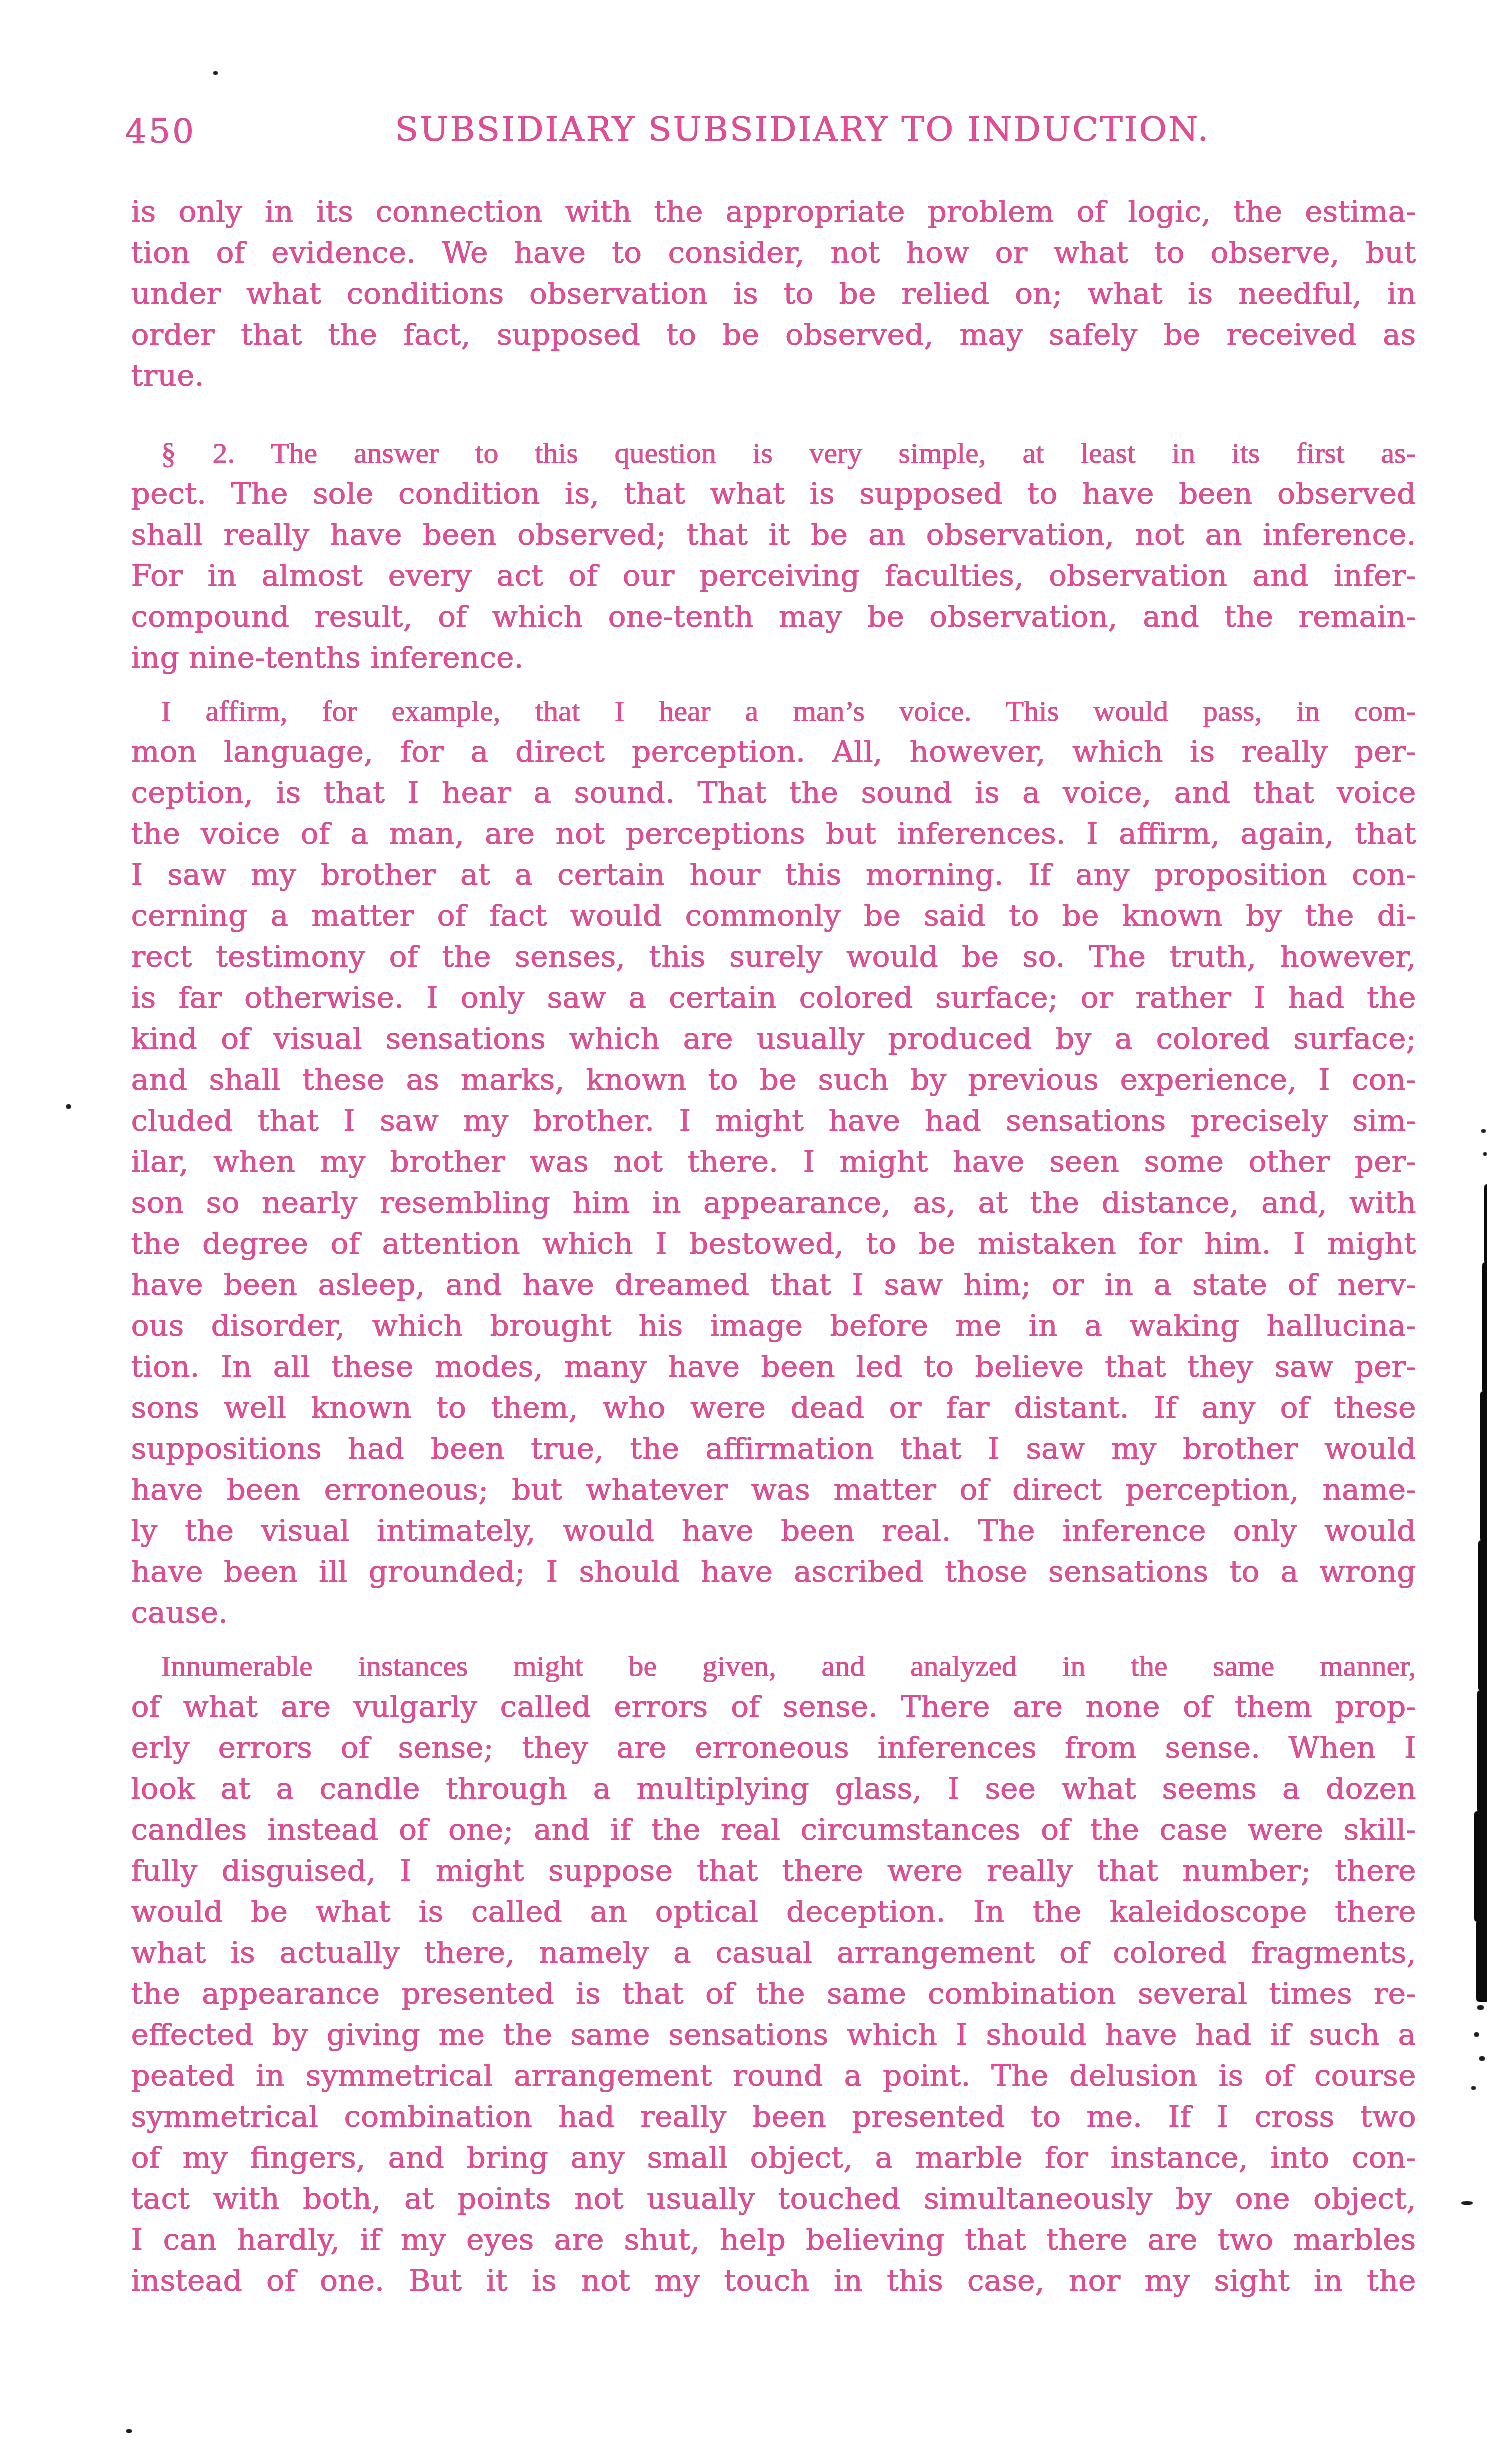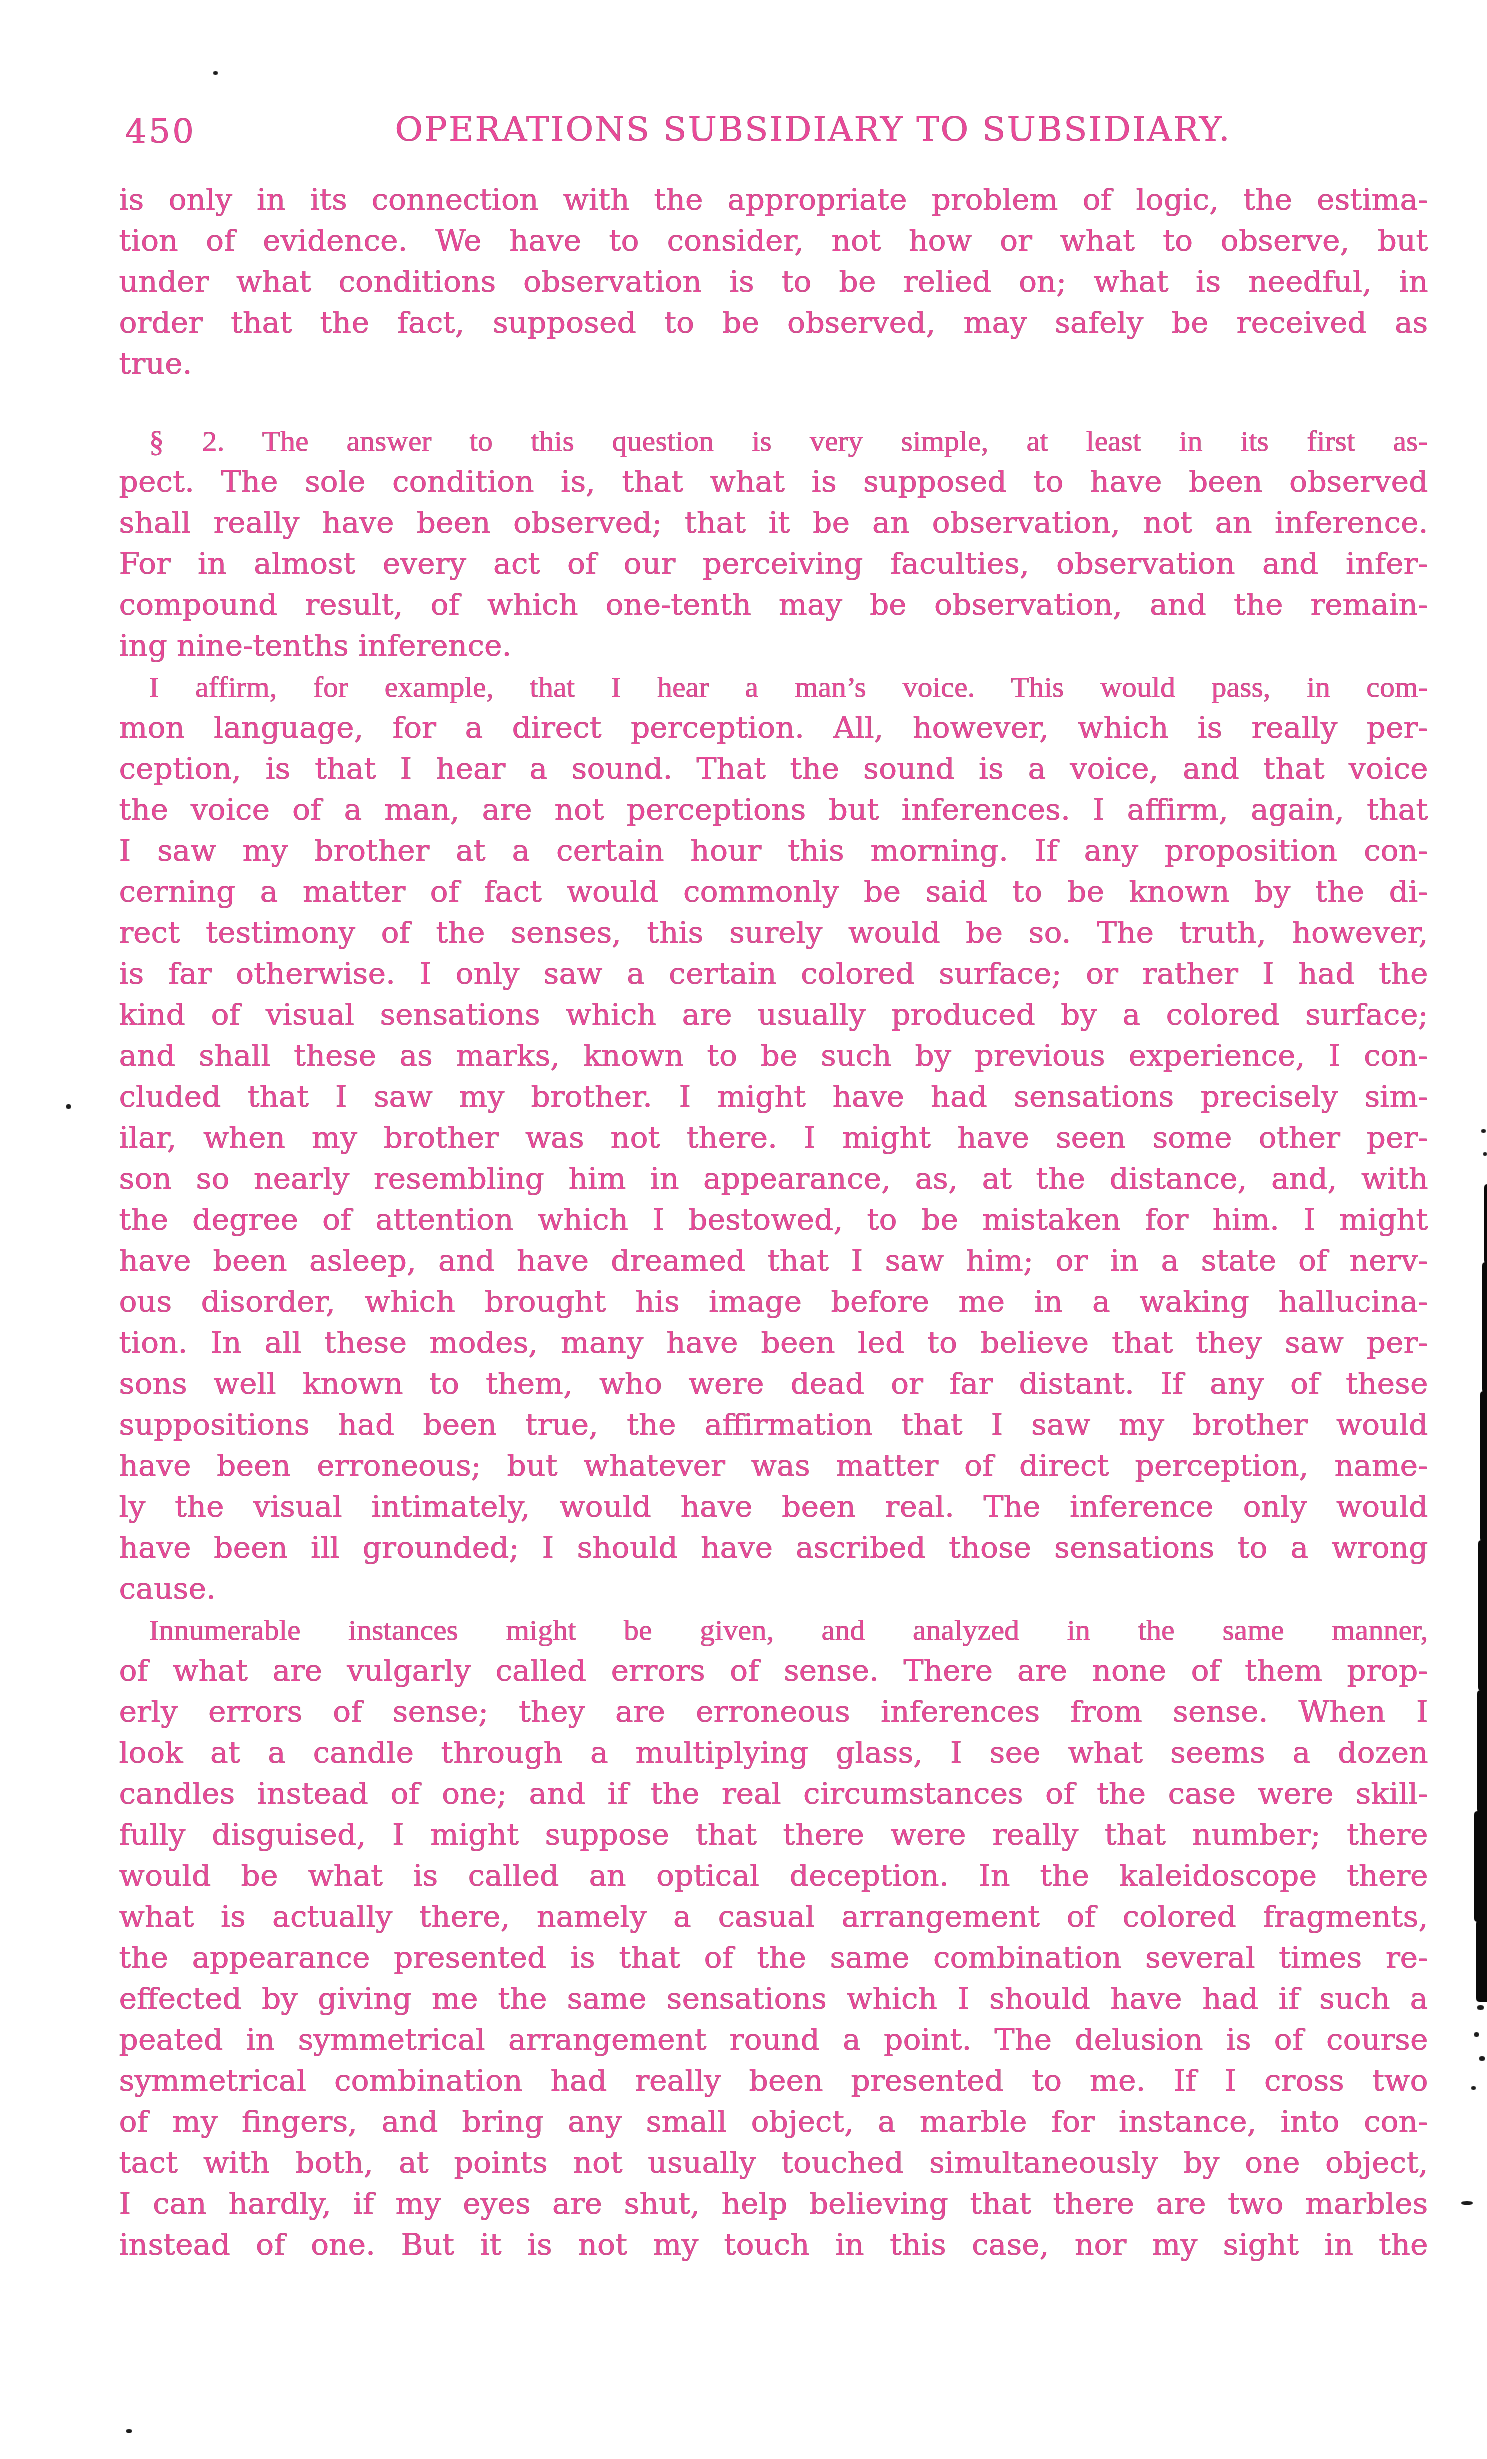--- a/index.html
+++ b/index.html
@@ -29,21 +29,21 @@
     white-space:nowrap;
   }
   .text-block {
     position:absolute;
     left:119px;
     top:179px;
     width:1309px;
     font-size:30px;
     line-height:41px;
   }
-  .paragraph { margin:0; }
+  .paragraph { margin:12px; }
   .paragraph.gap-before { margin-top:36px; }
   .line {
     text-align:justify;
     text-align-last:justify;
     white-space:normal;
   }
   .line.indent { text-indent:30px;font-family:Liberation Serif, serif; }
   .line.endline { text-align-last:left; }
   .band {
     position:absolute;
@@ -55,21 +55,21 @@
     position:absolute;
     background:#1c1c1c;
     border-radius:50%;
   }
 </style>
 </head>
 <body>
 
 <div class="page">
   <div class="page-number">450</div>
-  <div class="running-head">OPERATIONS SUBSIDIARY TO SUBSIDIARY.</div>
+  <div class="running-head">SUBSIDIARY SUBSIDIARY TO INDUCTION.</div>
   <div class="text-block">
       <div class="paragraph">
         <div class="line">is only in its connection with the appropriate problem of logic, the estima-</div>
         <div class="line">tion of evidence. We have to consider, not how or what to observe, but</div>
         <div class="line">under what conditions observation is to be relied on; what is needful, in</div>
         <div class="line">order that the fact, supposed to be observed, may safely be received as</div>
         <div class="line endline">true.</div>
       </div>
       <div class="paragraph gap-before">
         <div class="line indent">§ 2. The answer to this question is very simple, at least in its first as-</div>

